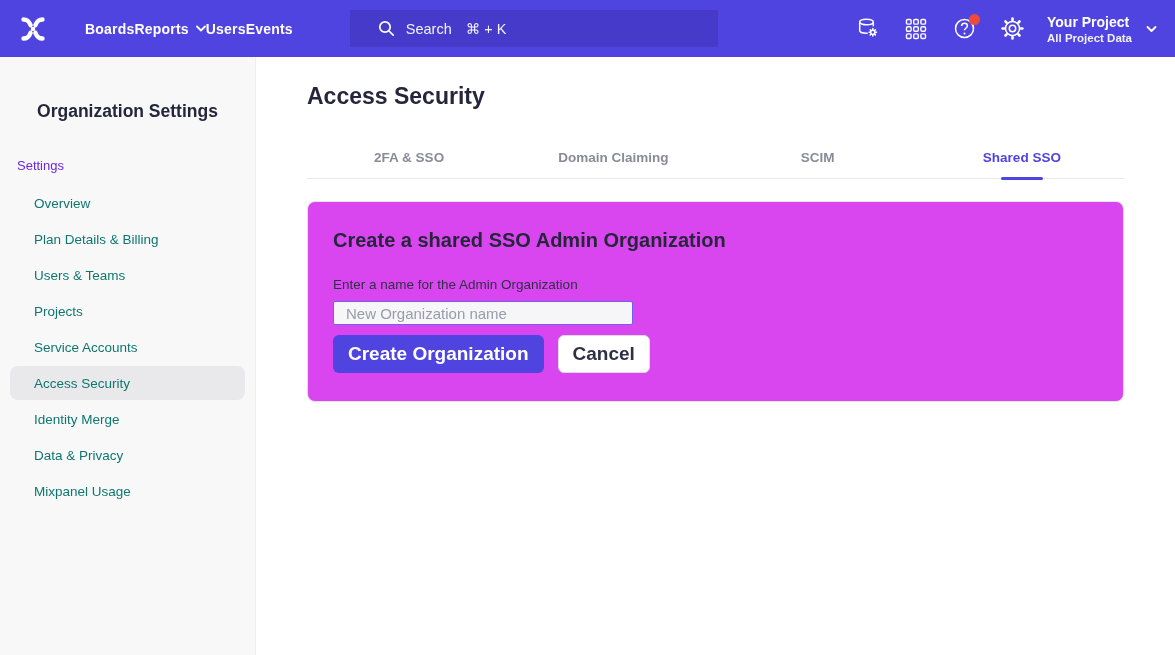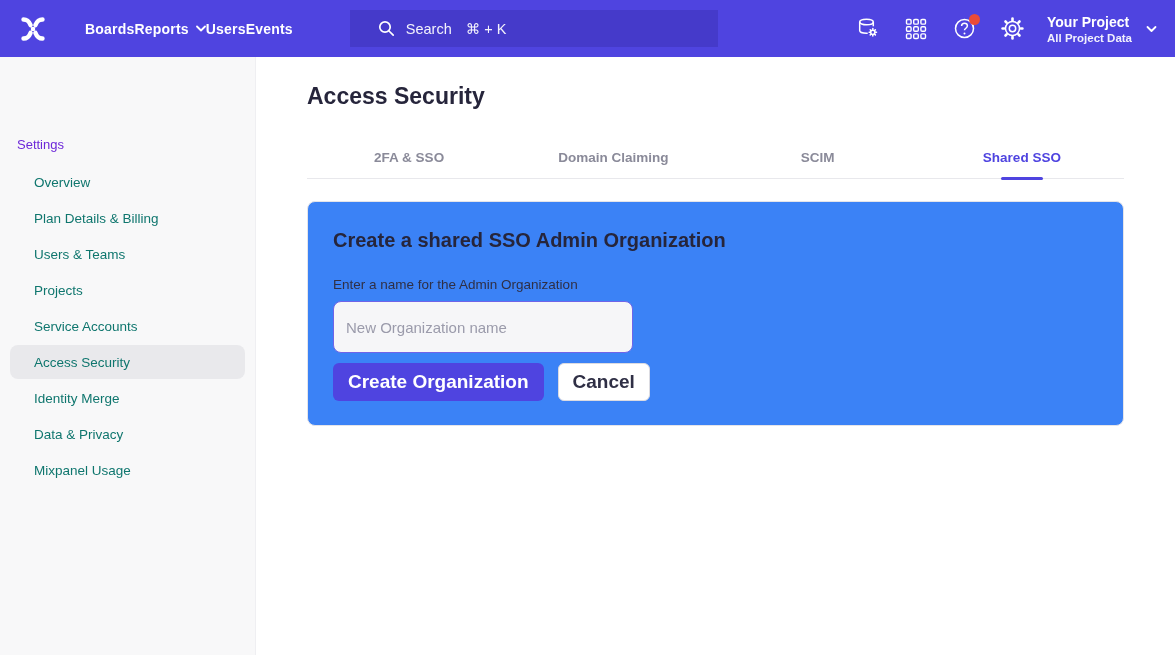--- a/index.html
+++ b/index.html
@@ -43,26 +43,26 @@
 
   
   .main { flex:1; padding:0 51px; }
   .page-title { margin-top:26px; font-size:23px; font-weight:700; color:#26253B; }
   .tabs { margin-top:40px; display:flex; border-bottom:1px solid #E8E8EC; }
   .tab { flex:1; text-align:center; padding-bottom:13px; font-size:13.5px; font-weight:600;
          color:#8A8A99; cursor:pointer; position:relative; }
   .tab.active { color:#4F44E0; }
   .tab.active::after { content:""; position:absolute; left:50%; transform:translateX(-50%);
                        bottom:-2px; width:42px; height:3.5px; border-radius:3px; background:#4F44E0; }
-  .card { margin-top:22px; border:1px solid #E4E4E9; border-radius:8px; background:#3b82f6;
+  .card { margin-top:22px; border:1px solid #E4E4E9; border-radius:8px; background:#d946ef;
           padding:27px 25px 24px 25px; min-height:201px; }
   .card-title { font-size:20px; font-weight:700; color:#26253B; }
   .field-label { margin-top:25px; font-size:13.5px; color:#2F2F45; }
-  .org-input { margin-top:9px; display:block; width:300px; height:52px; border:1.5px solid #6F64E8;
-               border-radius:8px; background:#F6F6F8; padding:0 12px; font-size:15px; color:#3B3B50;
+  .org-input { margin-top:9px; display:block; width:300px; height:24px; border:1.5px solid #6F64E8;
+               border-radius:2px; background:#F6F6F8; padding:0 12px; font-size:15px; color:#3B3B50;
                font-family:"Liberation Sans", sans-serif; outline:none; }
   .org-input::placeholder { color:#9B9BAB; }
   .btn-row { margin-top:10px; display:flex; align-items:center; }
   .btn { border:none; border-radius:6px; font-family:"Liberation Sans", sans-serif;
          font-size:19px; cursor:pointer; padding:8px 15px; }
   .btn-primary { background:#4F44E0; color:#fff; font-weight:700; }
   .btn-secondary { margin-left:14px; background:#fff; border:1px solid #DBDBE1; color:#2F2F45;
                    font-weight:600; padding:7px 14px; }
 </style>
 </head>
@@ -172,20 +172,21 @@
       <svg class="chev" width="11" height="8" viewBox="0 0 11 8">
         <polyline points="1.5,2 5.5,6 9.5,2" fill="none" stroke="#fff" stroke-width="1.8" stroke-linecap="round" stroke-linejoin="round"></polyline>
       </svg>
     </div>
   </div>
 </div>
 
 <div class="app">
 
   <div class="sidebar">
+    <div class="sb-title">Organization Settings</div>
     <div class="sb-section">Settings</div>
     <div class="sb-items">
       <div class="sb-item">
           <span>Overview</span>
         </div>
       <div class="sb-item">
           <span>Plan Details &amp; Billing</span>
         </div>
       <div class="sb-item">
           <span>Users &amp; Teams</span>

